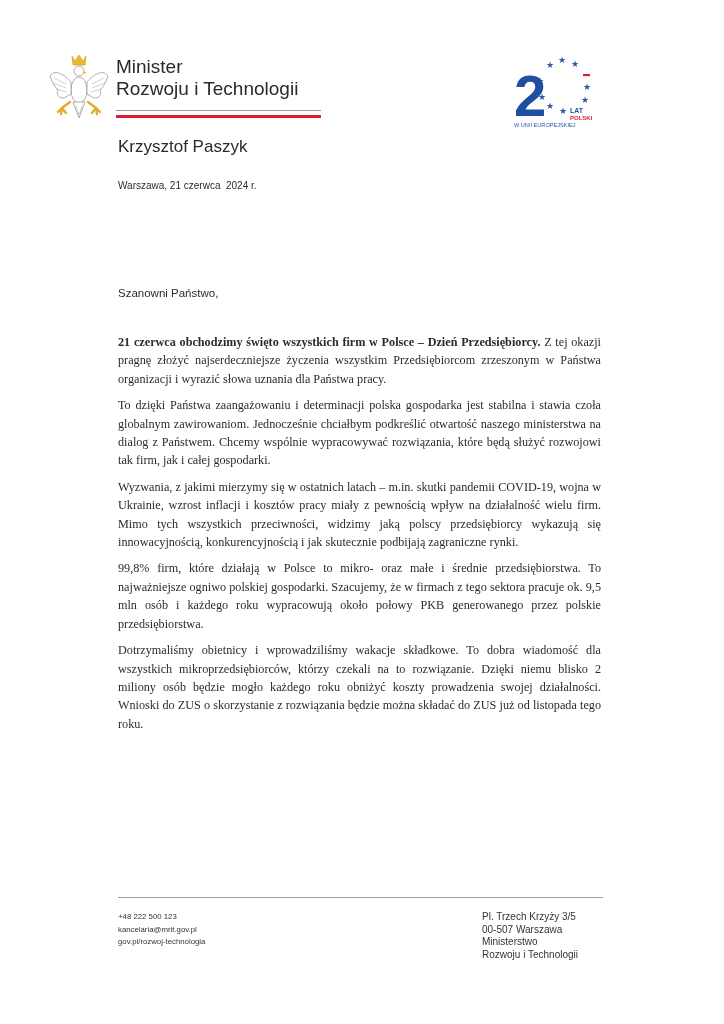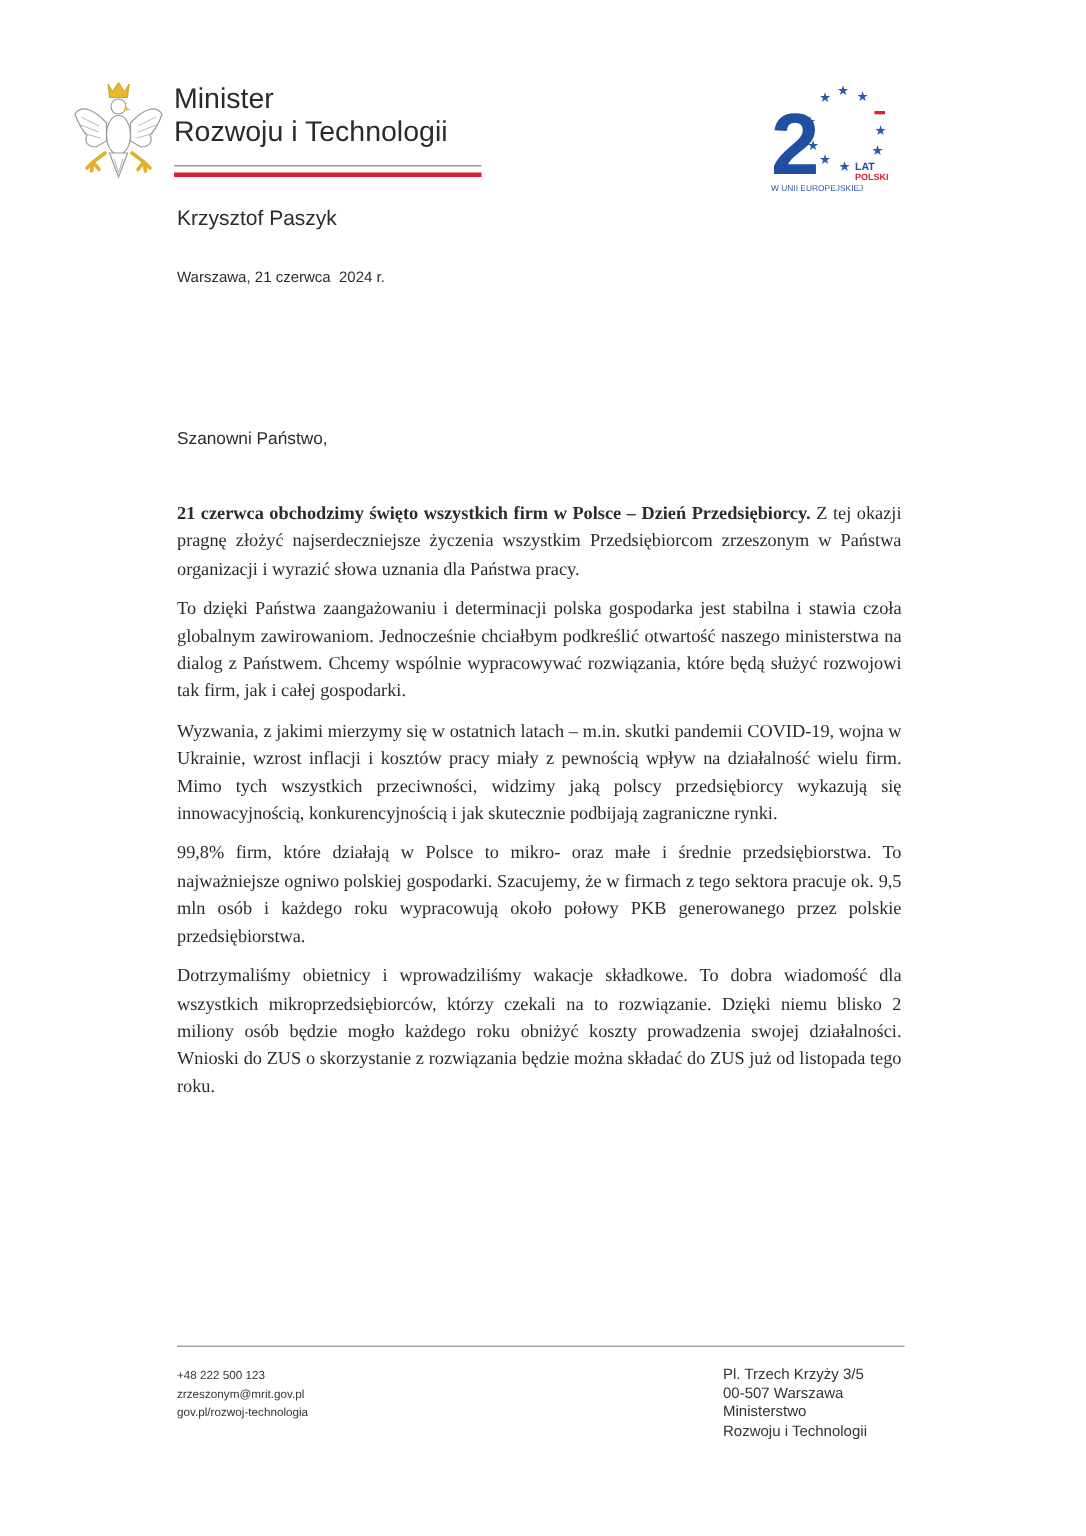--- a/index.html
+++ b/index.html
@@ -6,21 +6,21 @@
   body { width: 724px; height: 1024px; position: relative; overflow: hidden;
          font-family: "Liberation Sans", "DejaVu Sans", sans-serif; color: #2b2b2b; }
   .header { position: absolute; left: 0; top: 0; width: 724px; height: 130px; }
   .eagle { position: absolute; left: 48px; top: 52px; width: 62px; height: 72px; }
   .ministry-name { position: absolute; left: 116px; top: 56px; font-size: 19px; line-height: 22px; color: #2a2a2a; }
   .ministry-name div { white-space: nowrap; }
   .rule-gray { position: absolute; left: 116px; top: 110px; width: 205px; height: 1px; background: #9a9a9a; }
   .rule-red { position: absolute; left: 116px; top: 115px; width: 205px; height: 3px; background: #dc1e35; }
   .eu-logo { position: absolute; left: 510px; top: 48px; width: 110px; height: 80px; }
 
-  .signatory { position: absolute; left: 118px; top: 137px; font-size: 14px; }
+  .signatory { position: absolute; left: 118px; top: 137px; font-size: 17px; }
   .dateline { position: absolute; left: 118px; top: 180px; font-size: 10px; white-space: pre; }
   .salutation { position: absolute; left: 118px; top: 287px; font-size: 11.5px; }
 
   .body-text { position: absolute; left: 118px; top: 333px; width: 483px; font-size: 12.2px; line-height: 18.4px; font-family: Liberation Serif, serif; }
   .body-text p { margin: 0 0 8px 0; text-align: justify; }
   .body-text .lead { font-weight: bold; }
 
   .footer-rule { position: absolute; left: 118px; top: 897px; width: 485px; height: 1px; background: #a0a0a0; }
   .footer-left { position: absolute; left: 118px; top: 911px; font-size: 7.8px; line-height: 12.5px; color: #333; }
   .footer-right { position: absolute; left: 482px; top: 911px; font-size: 10px; line-height: 12.5px; color: #333; }
@@ -87,21 +87,21 @@
   <p><span class="lead">21 czerwca  obchodzimy święto wszystkich firm w Polsce – Dzień Przedsiębiorcy.</span><span> Z tej okazji pragnę złożyć najserdeczniejsze życzenia wszystkim Przedsiębiorcom zrzeszonym w Państwa organizacji i wyrazić słowa uznania dla Państwa pracy.</span></p>
   <p>To dzięki Państwa zaangażowaniu i determinacji polska gospodarka jest stabilna i stawia czoła globalnym zawirowaniom.  Jednocześnie chciałbym podkreślić otwartość naszego ministerstwa na dialog z Państwem. Chcemy wspólnie wypracowywać rozwiązania, które będą służyć rozwojowi tak firm, jak i całej gospodarki.</p>
   <p>Wyzwania, z jakimi mierzymy się w ostatnich latach – m.in. skutki pandemii COVID-19, wojna w Ukrainie, wzrost inflacji i kosztów pracy miały z pewnością wpływ na działalność wielu firm. Mimo tych wszystkich przeciwności, widzimy jaką polscy przedsiębiorcy wykazują się innowacyjnością, konkurencyjnością i jak skutecznie podbijają zagraniczne rynki.</p>
   <p>99,8% firm, które działają w Polsce to mikro- oraz małe i średnie przedsiębiorstwa. To najważniejsze ogniwo polskiej gospodarki. Szacujemy, że w firmach z tego sektora pracuje ok. 9,5 mln osób i każdego roku wypracowują około połowy PKB generowanego przez polskie przedsiębiorstwa.</p>
   <p>Dotrzymaliśmy obietnicy i wprowadziliśmy wakacje składkowe. To dobra wiadomość dla wszystkich mikroprzedsiębiorców, którzy czekali na to rozwiązanie. Dzięki niemu blisko 2 miliony osób będzie mogło każdego roku obniżyć koszty prowadzenia swojej działalności. Wnioski do ZUS o skorzystanie z rozwiązania będzie można składać do ZUS już od listopada tego roku.</p>
 </div>
 
 <div class="footer-rule"></div>
 <div class="footer-left">
   <div>+48 222 500 123</div>
-  <div>zrzeszonym@mrit.gov.pl</div>
+  <div>kancelaria@mrit.gov.pl</div>
   <div>gov.pl/rozwoj-technologia</div>
 </div>
 <div class="footer-right">
   <div>Pl. Trzech Krzyży 3/5</div>
   <div>00-507 Warszawa</div>
   <div>Ministerstwo</div>
   <div>Rozwoju i Technologii</div>
 </div>
 
 </body></html>

